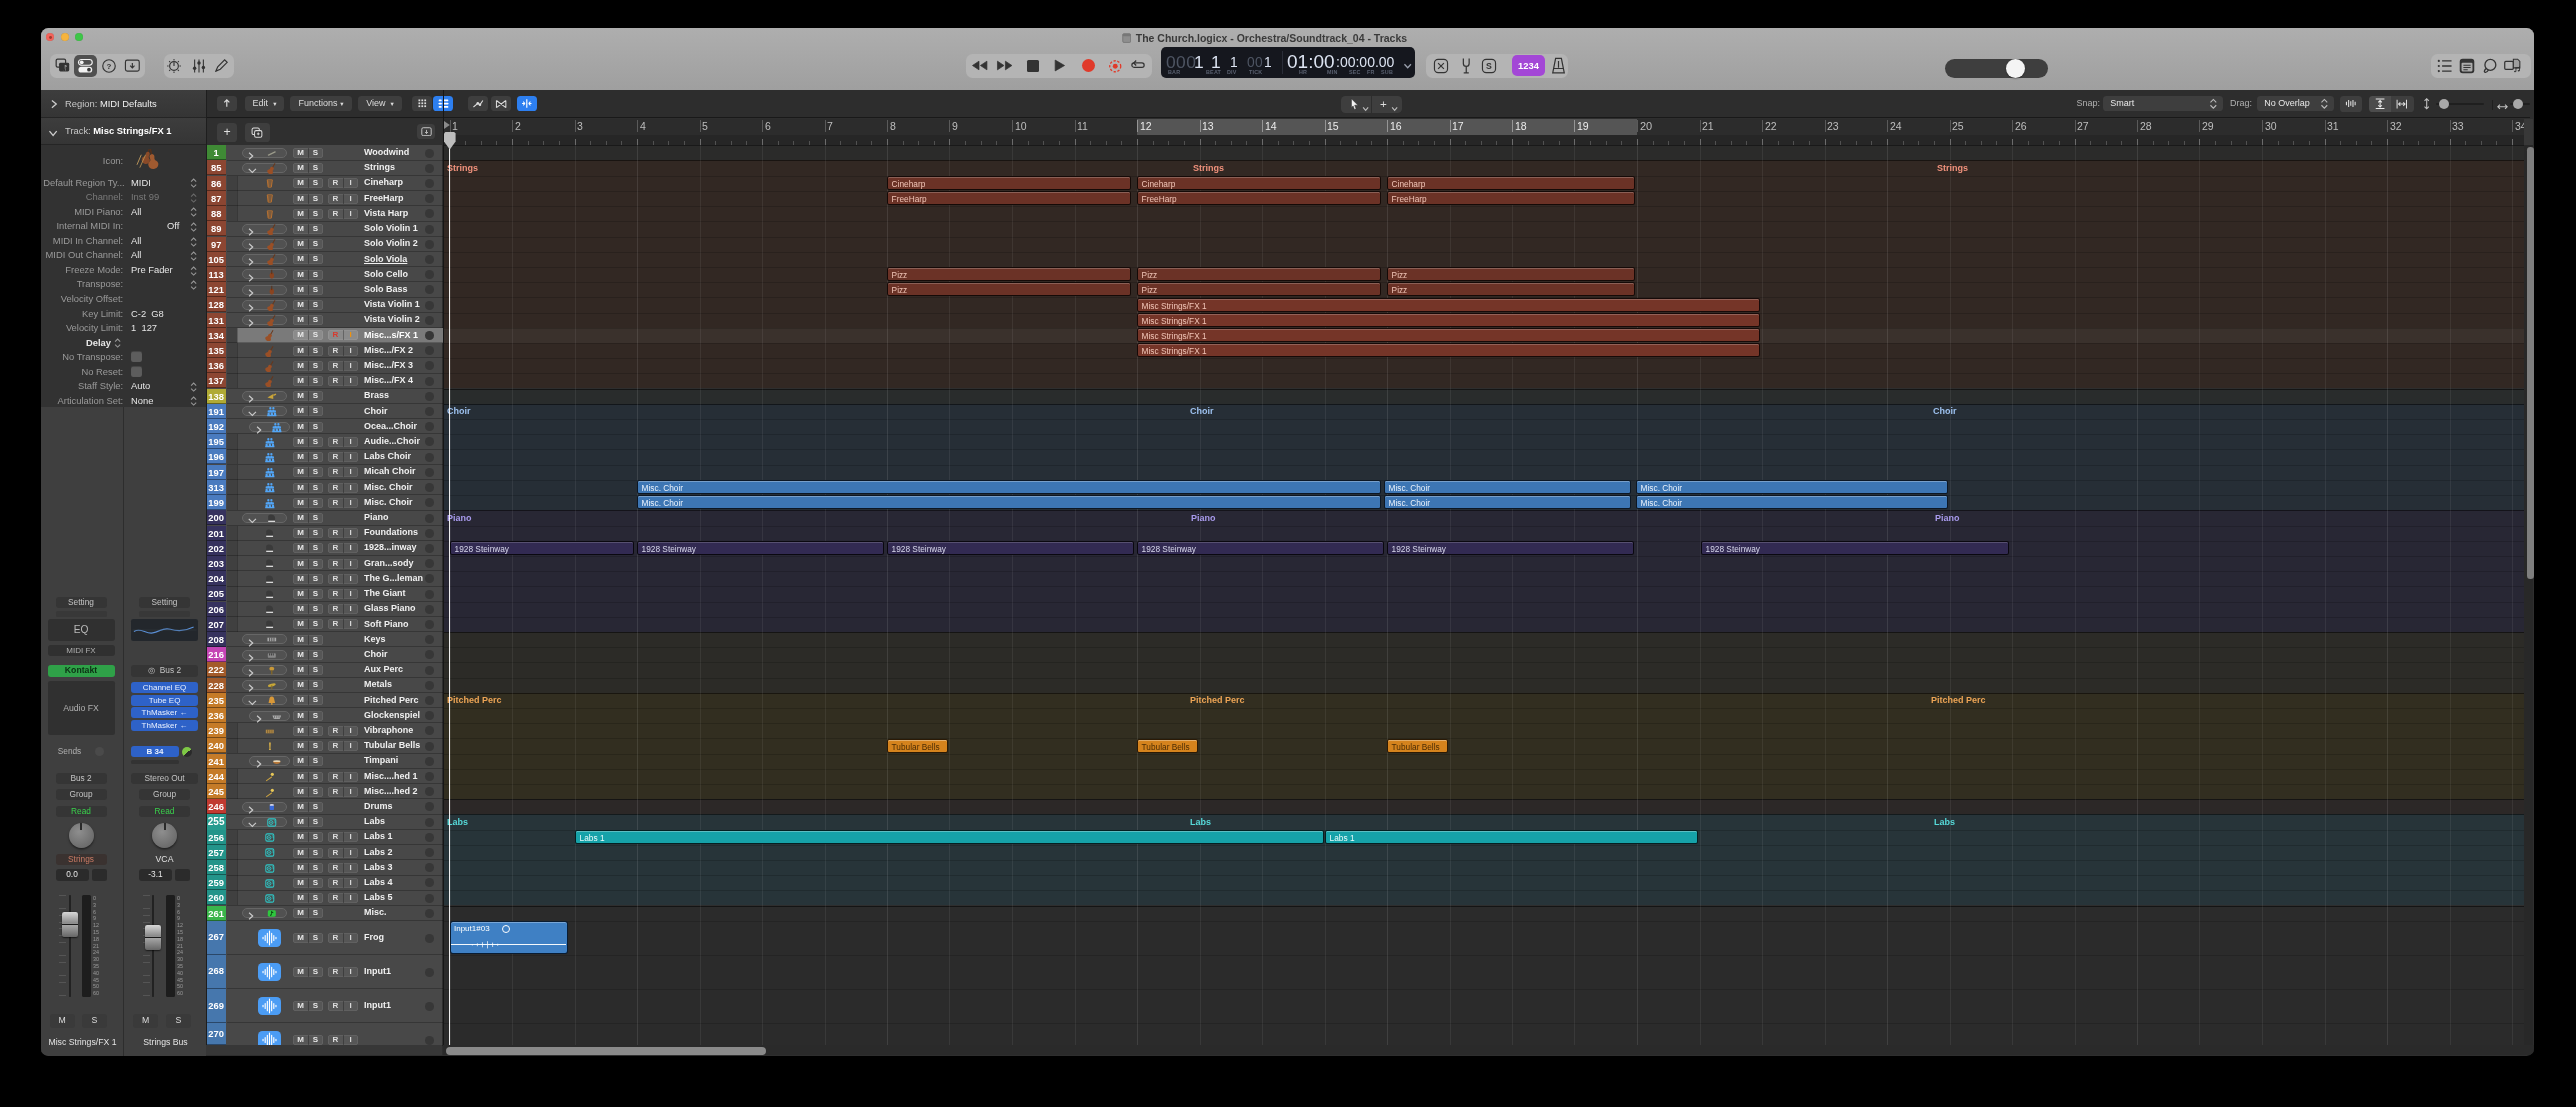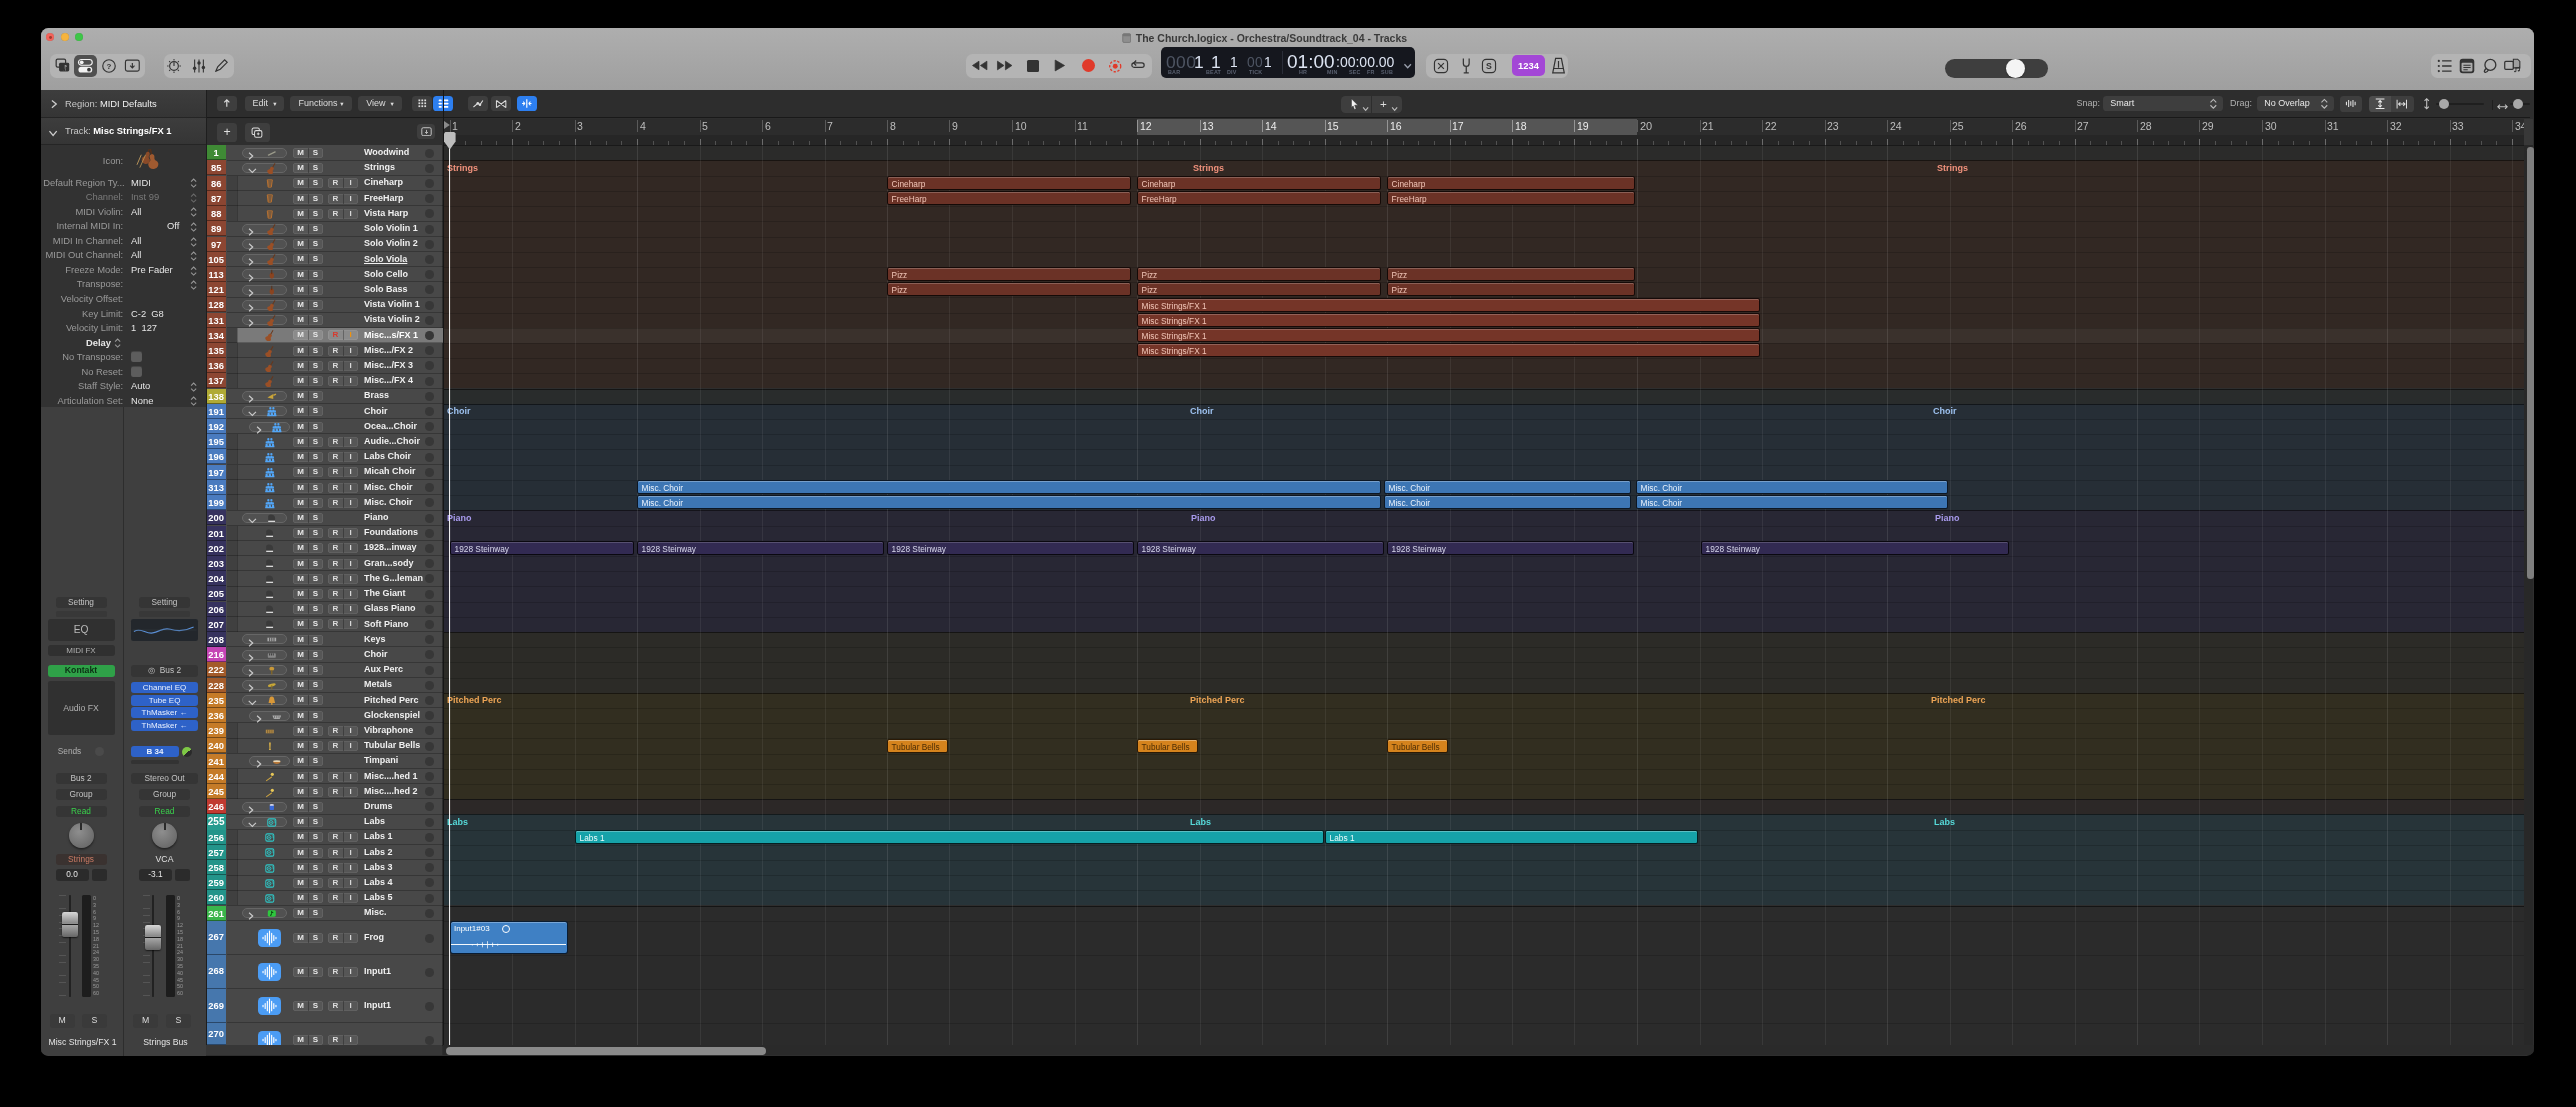--- a/index.html
+++ b/index.html
@@ -179,21 +179,21 @@
 <div style="position:absolute;left:2.2px;top:149px;width:80px;height:11.6px;font-size:9.4px;color:#9a9a9a;text-align:right;white-space:nowrap;">Default Region Ty...</div>
 <div style="position:absolute;left:90px;top:149px;width:58px;height:11.6px;font-size:9.4px;color:#e6e6e6;white-space:nowrap;">MIDI</div>
 <div style="position:absolute;left:149px;top:149px;width:8.7px;height:11px;"><svg width="7.3" height="10.2" viewBox="0 0 10 14">
         <path d="M1.5 5l3.5-3.5L8.5 5M1.5 9l3.5 3.5L8.5 9" stroke="#999" stroke-width="1.4" fill="none"></path>
       </svg></div>
 <div style="position:absolute;left:2.2px;top:163px;width:80px;height:11.6px;font-size:9.4px;color:#7a7a7a;text-align:right;white-space:nowrap;">Channel:</div>
 <div style="position:absolute;left:90px;top:163px;width:58px;height:11.6px;font-size:9.4px;color:#7a7a7a;white-space:nowrap;">Inst 99</div>
 <div style="position:absolute;left:149px;top:164px;width:8.7px;height:11px;"><svg width="7.3" height="10.2" viewBox="0 0 10 14">
         <path d="M1.5 5l3.5-3.5L8.5 5M1.5 9l3.5 3.5L8.5 9" stroke="#6a6a6a" stroke-width="1.4" fill="none"></path>
       </svg></div>
-<div style="position:absolute;left:2.2px;top:178px;width:80px;height:11.6px;font-size:9.4px;color:#9a9a9a;text-align:right;white-space:nowrap;">MIDI Violin:</div>
+<div style="position:absolute;left:2.2px;top:178px;width:80px;height:11.6px;font-size:9.4px;color:#9a9a9a;text-align:right;white-space:nowrap;">MIDI Piano:</div>
 <div style="position:absolute;left:90px;top:178px;width:58px;height:11.6px;font-size:9.4px;color:#e6e6e6;white-space:nowrap;">All</div>
 <div style="position:absolute;left:149px;top:178px;width:8.7px;height:11px;"><svg width="7.3" height="10.2" viewBox="0 0 10 14">
         <path d="M1.5 5l3.5-3.5L8.5 5M1.5 9l3.5 3.5L8.5 9" stroke="#999" stroke-width="1.4" fill="none"></path>
       </svg></div>
 <div style="position:absolute;left:2.2px;top:192px;width:80px;height:11.6px;font-size:9.4px;color:#9a9a9a;text-align:right;white-space:nowrap;">Internal MIDI In:</div>
 <div style="position:absolute;left:90px;top:192px;width:58px;height:11.6px;font-size:9.4px;color:#e6e6e6;white-space:nowrap;margin-left:36px;">Off</div>
 <div style="position:absolute;left:149px;top:193px;width:8.7px;height:11px;"><svg width="7.3" height="10.2" viewBox="0 0 10 14">
         <path d="M1.5 5l3.5-3.5L8.5 5M1.5 9l3.5 3.5L8.5 9" stroke="#999" stroke-width="1.4" fill="none"></path>
       </svg></div>
 <div style="position:absolute;left:2.2px;top:207px;width:80px;height:11.6px;font-size:9.4px;color:#9a9a9a;text-align:right;white-space:nowrap;">MIDI In Channel:</div>

